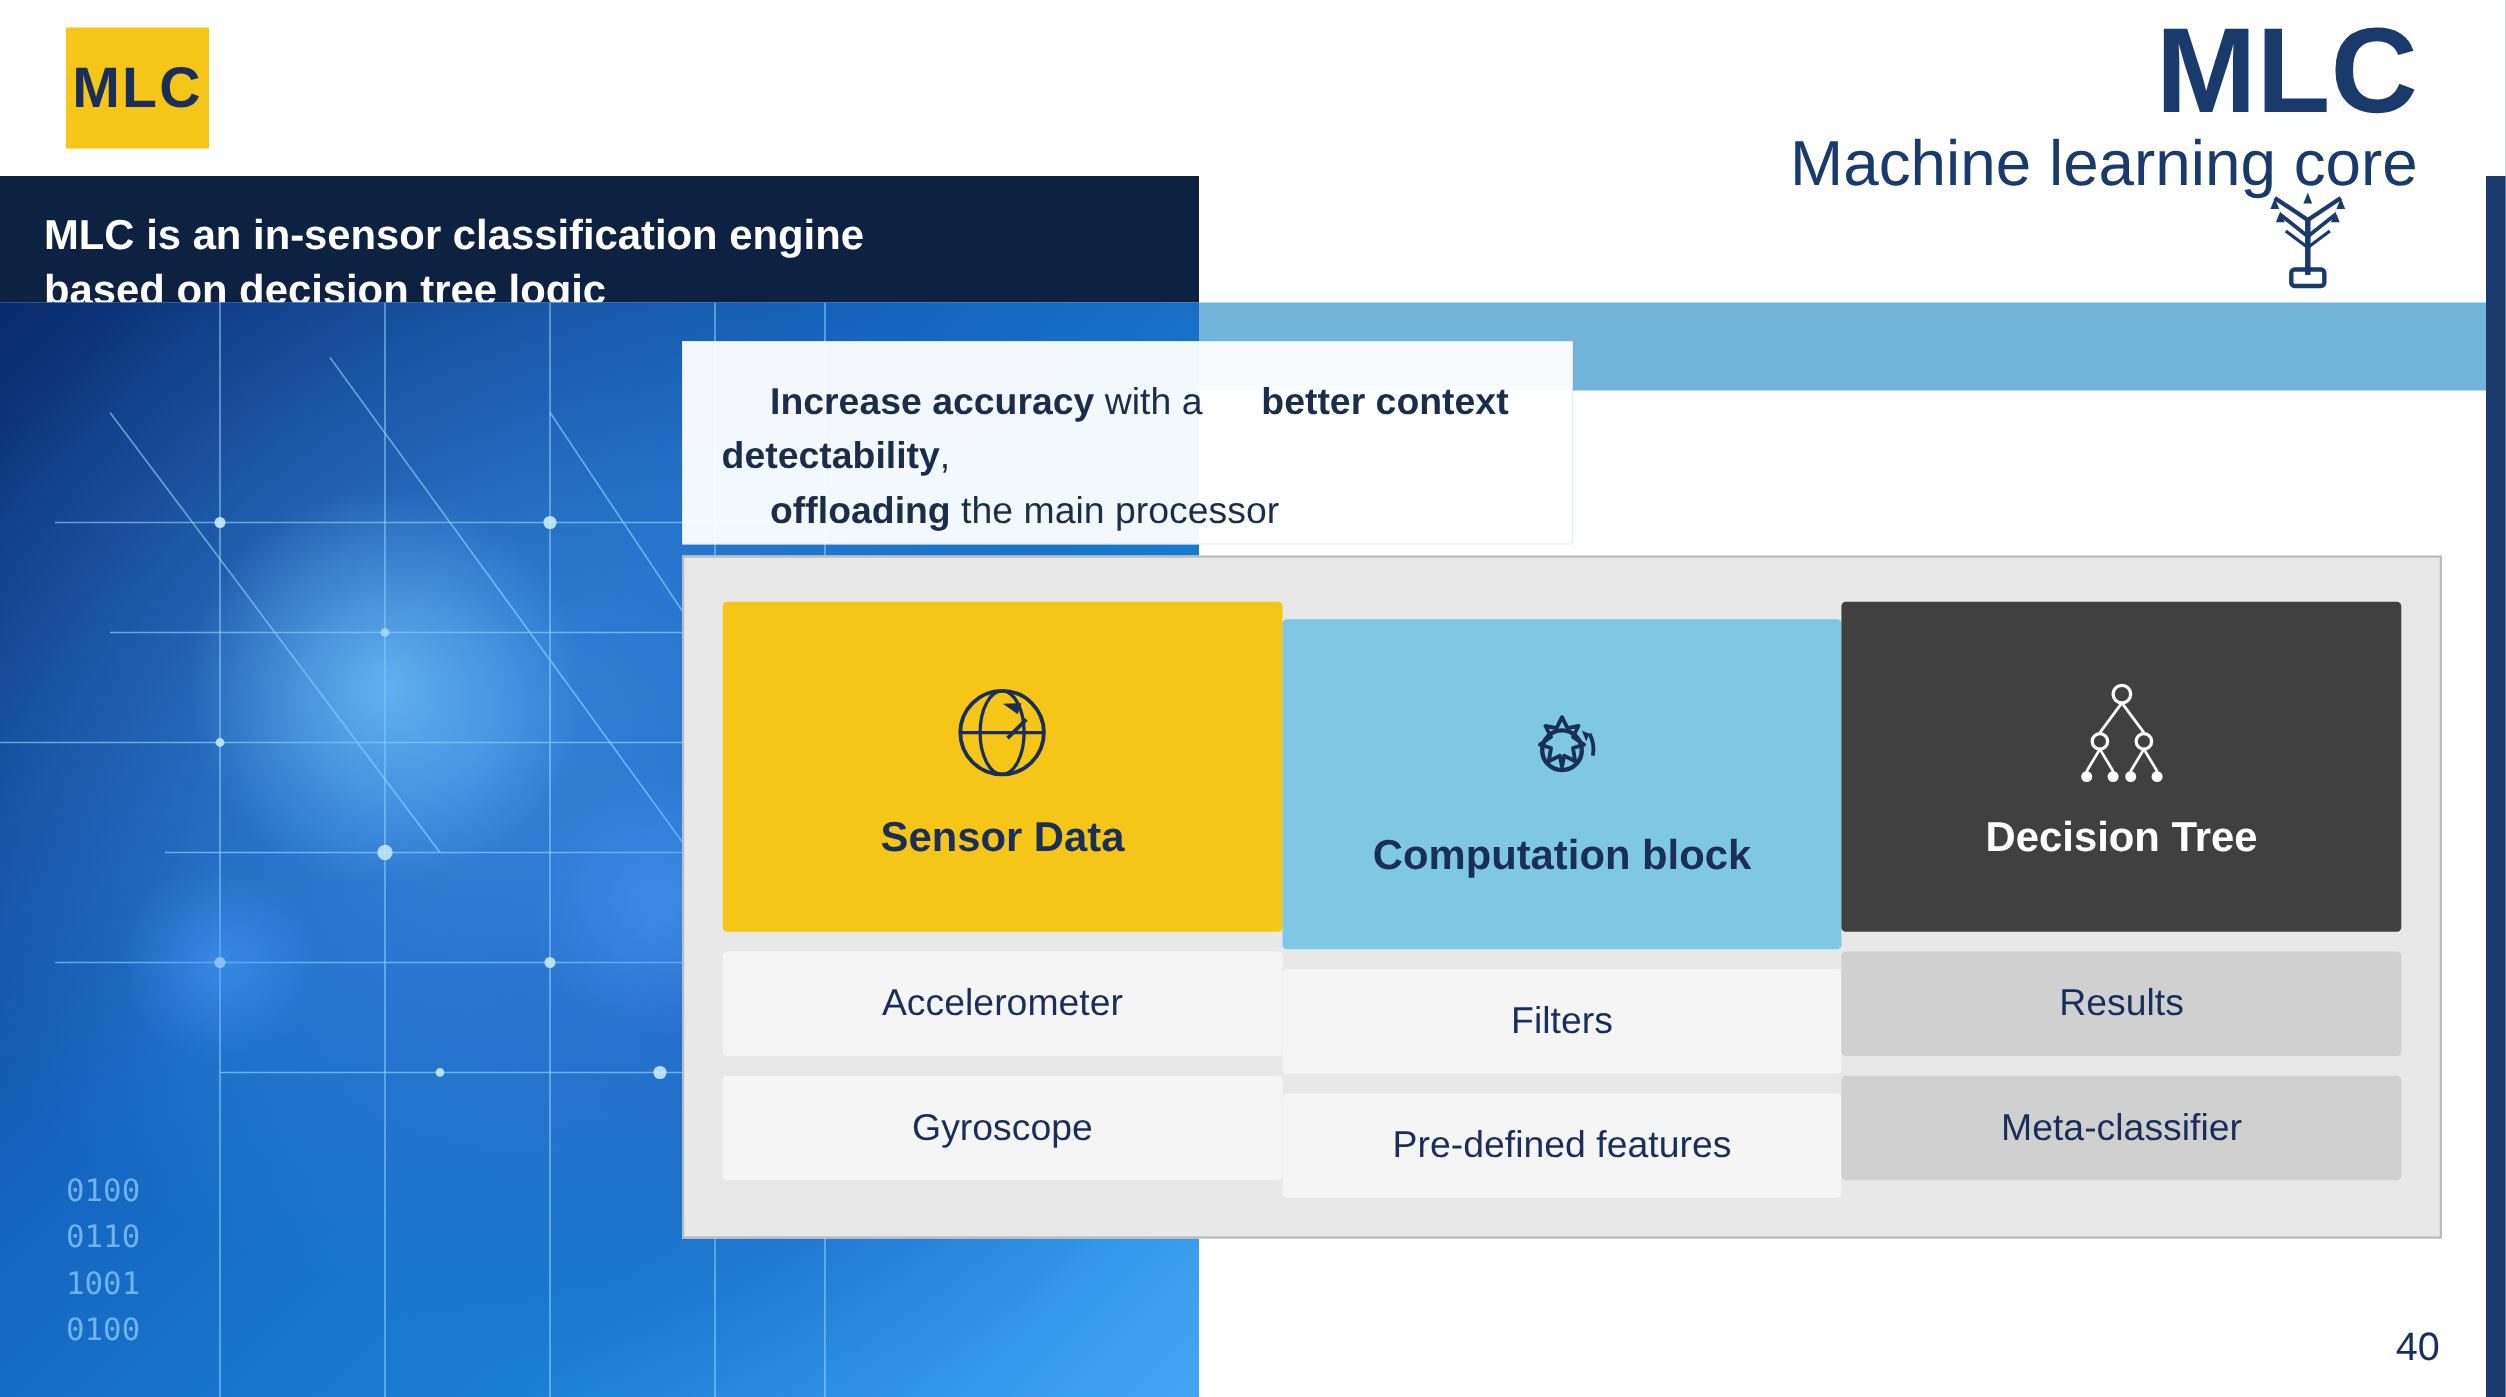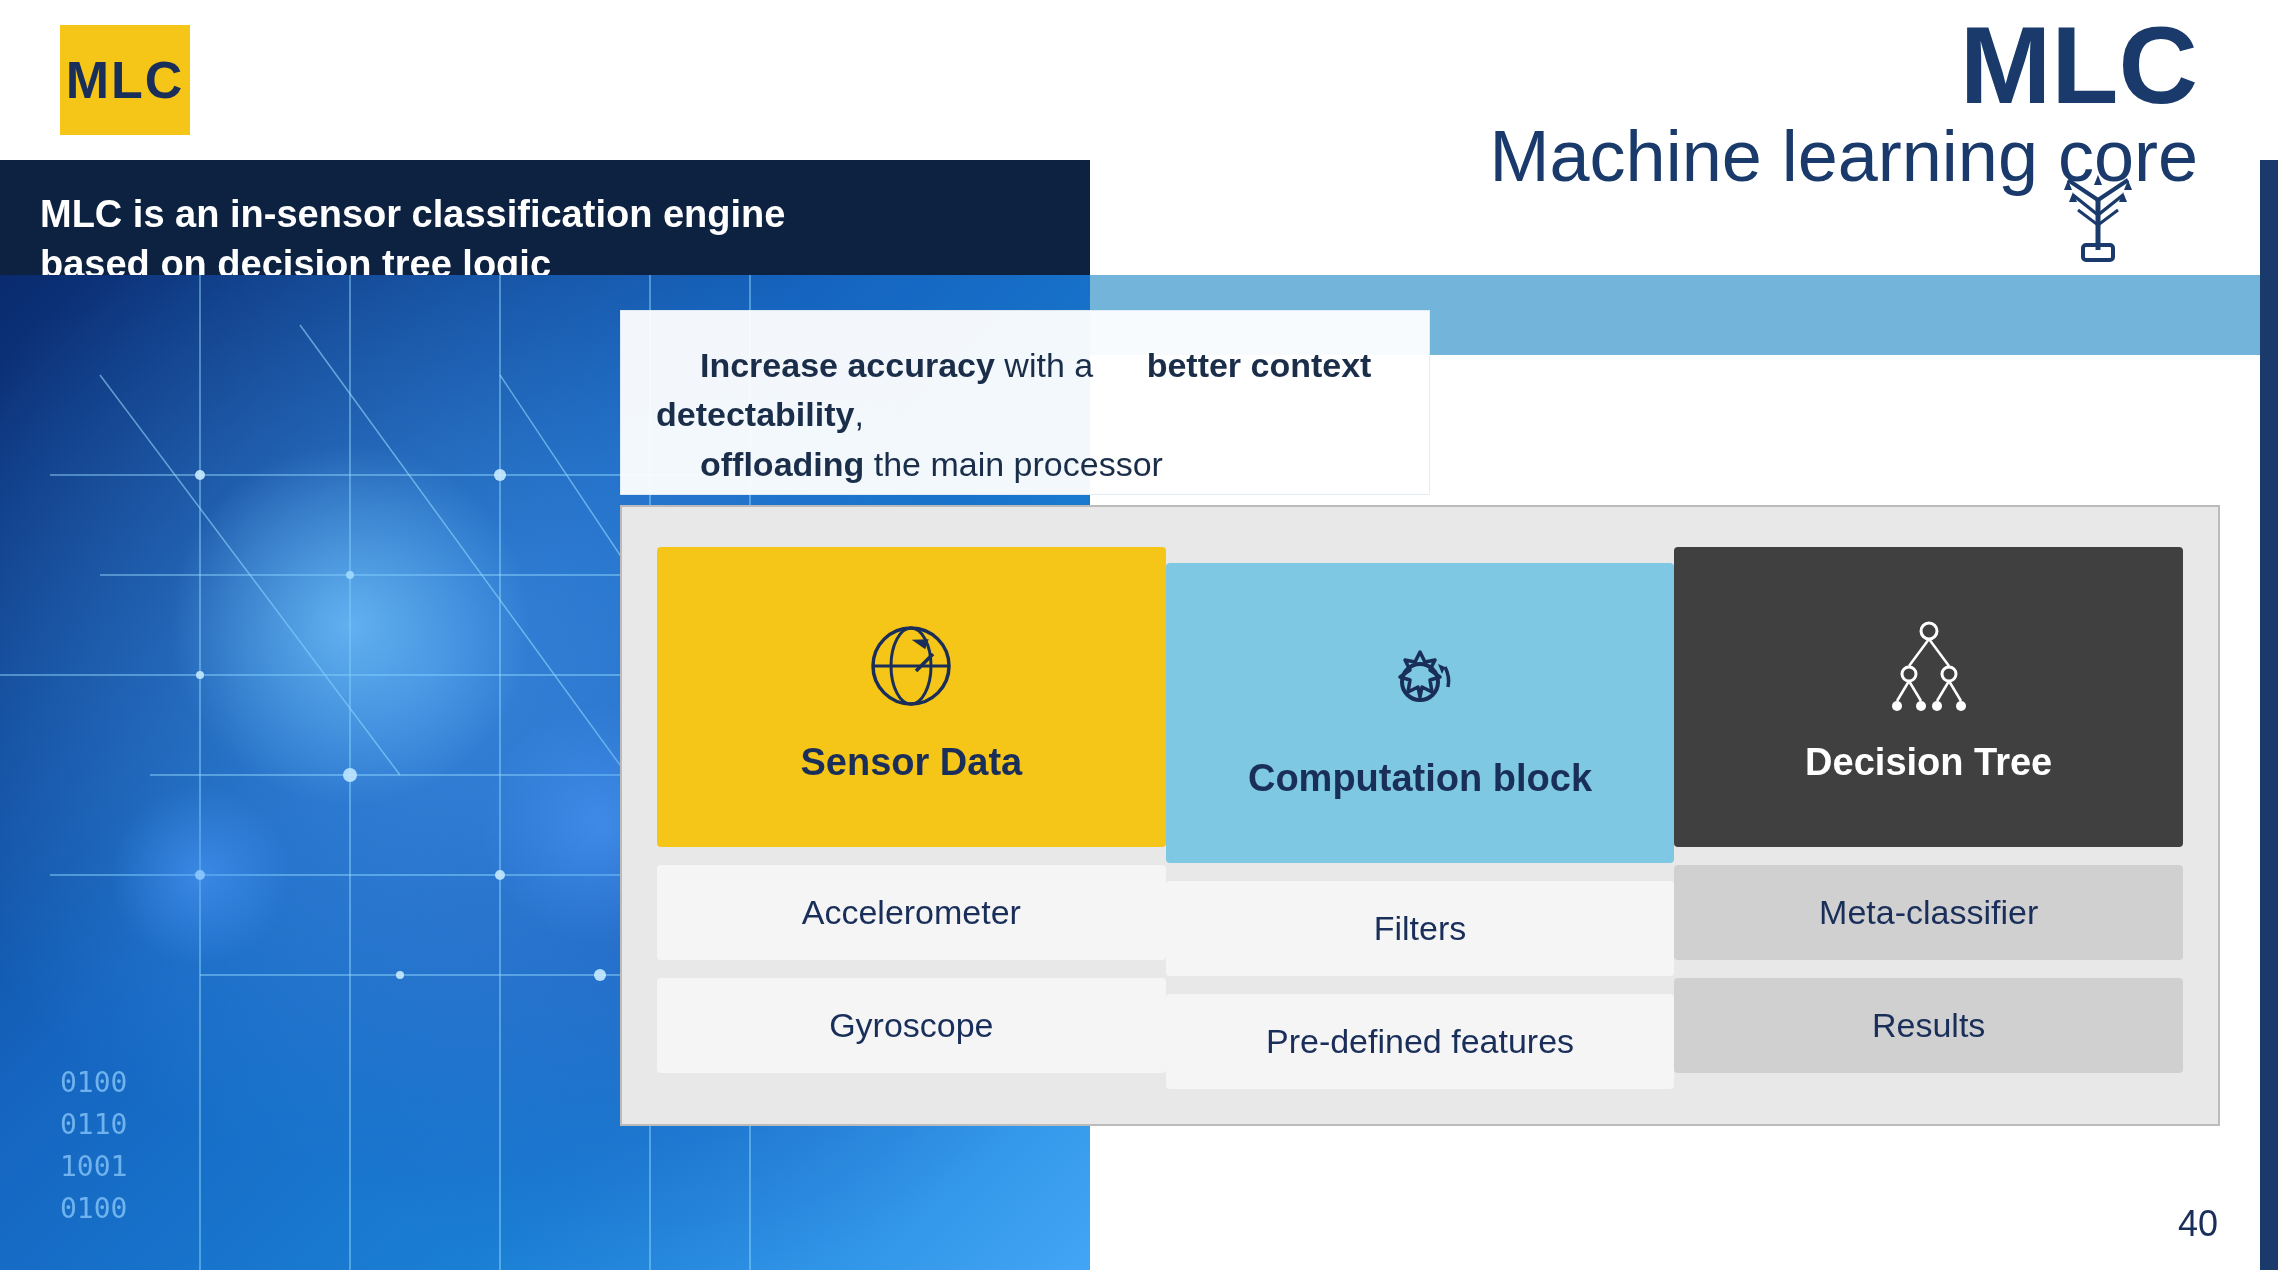--- a/index.html
+++ b/index.html
@@ -48,21 +48,21 @@
     }
 
     .header-title-main {
       font-size: 110px;
       font-weight: 700;
       color: #1a3a6b;
       line-height: 1;
     }
 
     .header-title-sub {
-      font-size: 72px;
+      font-size: 58px;
       font-weight: 400;
       color: #1a3a6b;
       line-height: 1;
     }
 
     
     .right-accent-bar {
       position: absolute;
       right: 0;
       top: 0;
@@ -450,23 +450,23 @@
             <line x1="70" y1="65" x2="82" y2="85" stroke="white" stroke-width="2.5"></line>
             <circle cx="18" cy="90" r="5" fill="white"></circle>
             <circle cx="42" cy="90" r="5" fill="white"></circle>
             <circle cx="58" cy="90" r="5" fill="white"></circle>
             <circle cx="82" cy="90" r="5" fill="white"></circle>
           </svg>
         </div>
         <div class="card-top-label">Decision Tree</div>
       </div>
       <div class="card-sub" style="background:#d0d0d0;">
+        <span class="card-sub-label">Results</span>
+      </div>
+      <div class="card-sub" style="background:#d0d0d0;">
         <span class="card-sub-label">Meta-classifier</span>
       </div>
-      <div class="card-sub" style="background:#d0d0d0;">
-        <span class="card-sub-label">Results</span>
-      </div>
     </div>
 
   </div>
 </div>
 
 <div class="page-number">40</div>
 
 </body></html>

